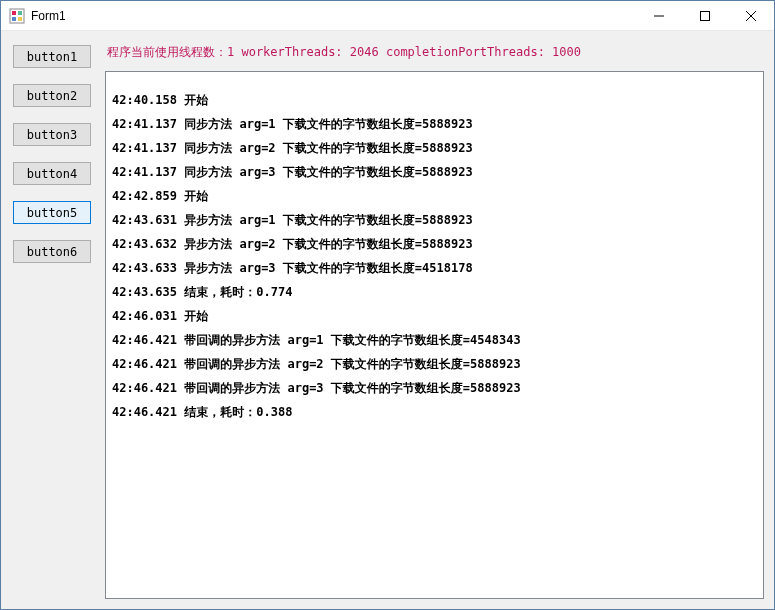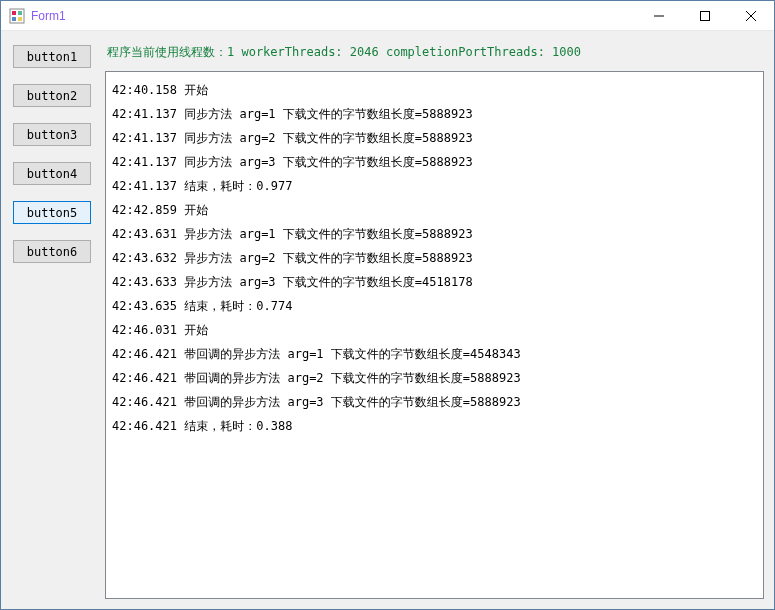--- a/index.html
+++ b/index.html
@@ -22,21 +22,21 @@
     border-bottom: 1px solid #e8e8e8;
   }
   .titlebar-icon {
     width: 16px; height: 16px;
     margin-right: 6px;
     display: inline-flex;
     align-items: center; justify-content: center;
   }
   .titlebar-title {
     flex: 1;
-    color: #8b5cf6;
+    color: #000000;
     font-size: 12px;
   }
   .titlebar-controls {
     display: flex;
     height: 100%;
   }
   .titlebar-btn {
     width: 46px;
     display: flex;
     align-items: center;
@@ -75,37 +75,38 @@
     outline: 1px solid #0078d7;
     outline-offset: -1px;
   }
   .main {
     flex: 1;
     margin-left: 14px;
     display: flex;
     flex-direction: column;
   }
   .status-line {
-    color: #15803d;
+    color: #be185d;
     font-size: 12px;
     font-family: "SimSun", monospace;
     padding: 3px 0 10px 2px;
     letter-spacing: 0;
   }
   .log-panel {
     flex: 1;
     background: #fff;
     border: 1px solid #828790;
     overflow: auto;
-    padding: 6px 6px;
+    padding: 16px 6px;
     font-family: "SimSun", monospace;
     font-size: 12px;
     color: #000;
     line-height: 2.0;
     white-space: nowrap;
+    font-weight: bold;
   }
   .log-line { display: block; }
 </style>
 </head>
 <body>
 
 <div class="titlebar">
   <span class="titlebar-icon">
     <svg viewBox="0 0 16 16">
       <rect x="1" y="1" width="14" height="14" fill="#fff" stroke="#888" stroke-width="1"></rect>
@@ -145,21 +146,20 @@
       <div class="wf-btn selected">button5</div>
       <div class="wf-btn">button6</div>
     </div>
   <div class="main">
     <div class="status-line">程序当前使用线程数：1   workerThreads: 2046   completionPortThreads: 1000</div>
     <div class="log-panel" id="log-panel">
         <span class="log-line">42:40.158 开始</span>
         <span class="log-line">42:41.137 同步方法 arg=1 下载文件的字节数组长度=5888923</span>
         <span class="log-line">42:41.137 同步方法 arg=2 下载文件的字节数组长度=5888923</span>
         <span class="log-line">42:41.137 同步方法 arg=3 下载文件的字节数组长度=5888923</span>
-        <span class="log-line">42:41.137 结束，耗时：0.977</span>
         <span class="log-line">42:42.859 开始</span>
         <span class="log-line">42:43.631 异步方法 arg=1 下载文件的字节数组长度=5888923</span>
         <span class="log-line">42:43.632 异步方法 arg=2 下载文件的字节数组长度=5888923</span>
         <span class="log-line">42:43.633 异步方法 arg=3 下载文件的字节数组长度=4518178</span>
         <span class="log-line">42:43.635 结束，耗时：0.774</span>
         <span class="log-line">42:46.031 开始</span>
         <span class="log-line">42:46.421 带回调的异步方法 arg=1 下载文件的字节数组长度=4548343</span>
         <span class="log-line">42:46.421 带回调的异步方法 arg=2 下载文件的字节数组长度=5888923</span>
         <span class="log-line">42:46.421 带回调的异步方法 arg=3 下载文件的字节数组长度=5888923</span>
         <span class="log-line">42:46.421 结束，耗时：0.388</span>

